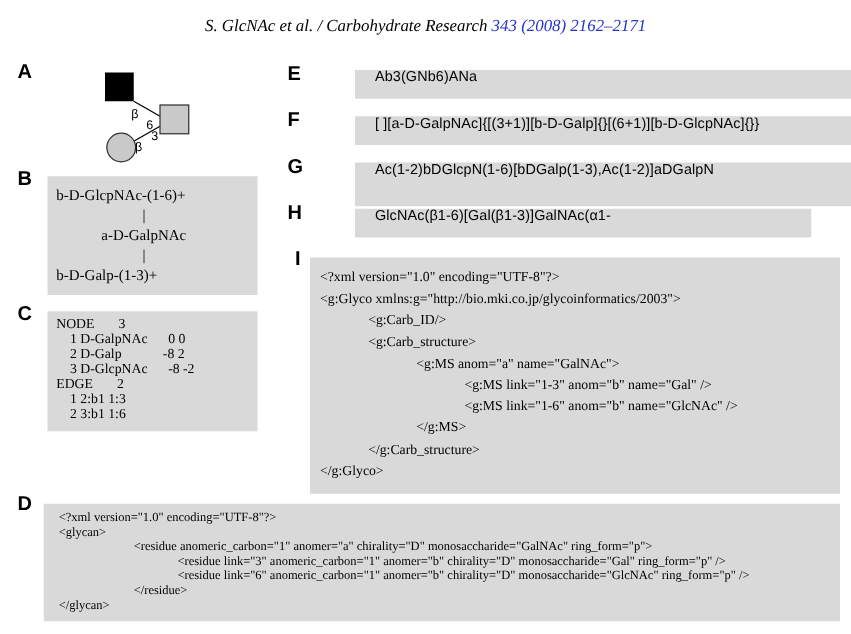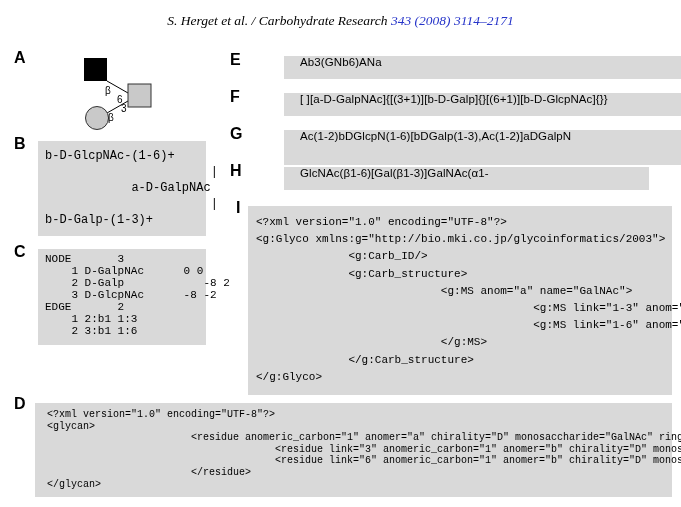--- a/index.html
+++ b/index.html
@@ -16,37 +16,37 @@
   .panel-label {
     position:absolute; font-weight:bold; font-size:16px; line-height:16px;
     font-family:"Liberation Sans", sans-serif;
   }
   .graybox { position:absolute; background:#d9d9d9; }
   .line-box {
     display:flex; align-items:flex-start; padding-left:16px;
     font-size:11.5px; letter-spacing:0.1px;margin-left:36px;
   }
   .pre-box pre {
-    font-family:Liberation Mono, monospace; white-space:pre;
+    font-family:Liberation Serif, serif; white-space:pre;
   }
   .box-b { padding:7px 7px; }
   .box-b pre { font-size:12px; line-height:16px; }
   .box-c { padding:4px 7px; }
   .box-c pre { font-size:11px; line-height:12px; }
   .box-i { padding:8px 8px; }
   .box-i pre { font-size:11px; line-height:17.2px; }
   .box-d { padding:6px 12px; }
   .box-d pre { font-size:10px; line-height:11.6px; }
   svg text { font-family:"Liberation Sans", sans-serif; }
 </style>
 </head>
 <body>
 
 <div class="header">
-  <span>S. Herget et al. / Carbohydrate Research </span><span class="link">343 (2008) 3114–2171</span>
+  <span>S. GlcNAc et al. / Carbohydrate Research </span><span class="link">343 (2008) 2162–2171</span>
 </div>
 
 <div class="panel-label" style="left:14px; top:50px;">A</div>
 <svg width="135" height="100" viewBox="0 0 135 100" style="position:absolute; left:58px; top:46px;">
   <line x1="49" y1="35" x2="70" y2="47" stroke="#000" stroke-width="1"></line>
   <line x1="49" y1="67" x2="70" y2="55" stroke="#000" stroke-width="1"></line>
   <rect x="26" y="12" width="23" height="23" fill="#000000"></rect>
   <rect x="70" y="38" width="23" height="23" fill="#c9c9c9" stroke="#333" stroke-width="1"></rect>
   <circle cx="39" cy="72" r="11.5" fill="#c9c9c9" stroke="#333" stroke-width="1"></circle>
   <text x="47" y="48" font-size="10">β</text>

